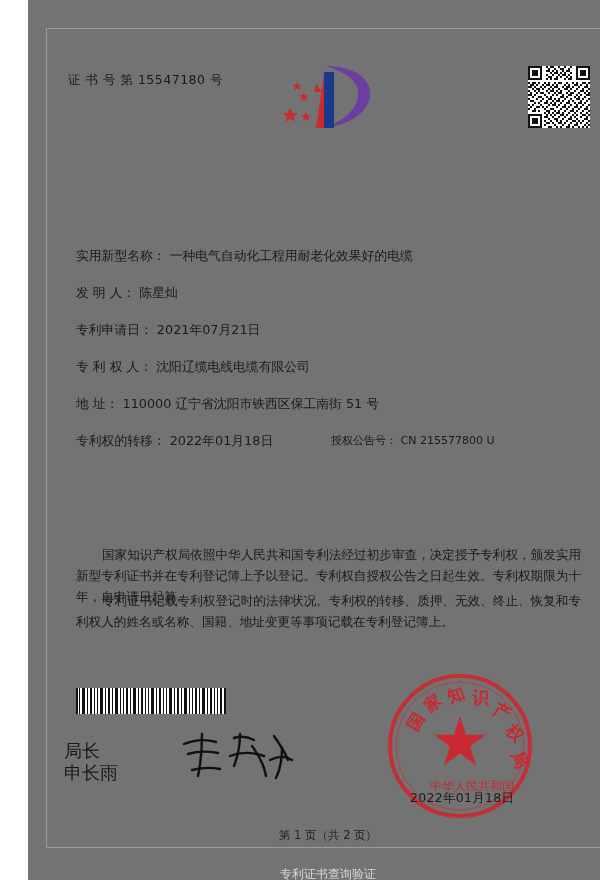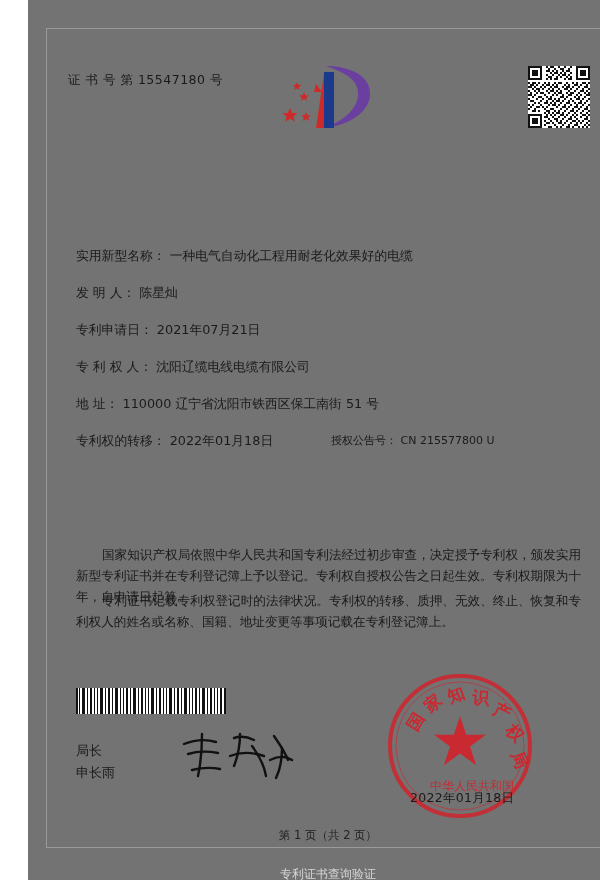--- a/index.html
+++ b/index.html
@@ -119,23 +119,23 @@
   }
   .seal {
     position: absolute;
     left: 358px;
     top: 672px;
     width: 148px;
     height: 148px;
   }
   .sign-block {
     position: absolute;
-    left: 48px;
+    left: 36px;
     top: 740px;
-    font-size: 13px;
+    font-size: 18px;
     line-height: 22px;
     color: #1a1a1a;
   }
   .handwriting {
     position: absolute;
     left: 150px;
     top: 726px;
     width: 120px;
     height: 60px;
   }

